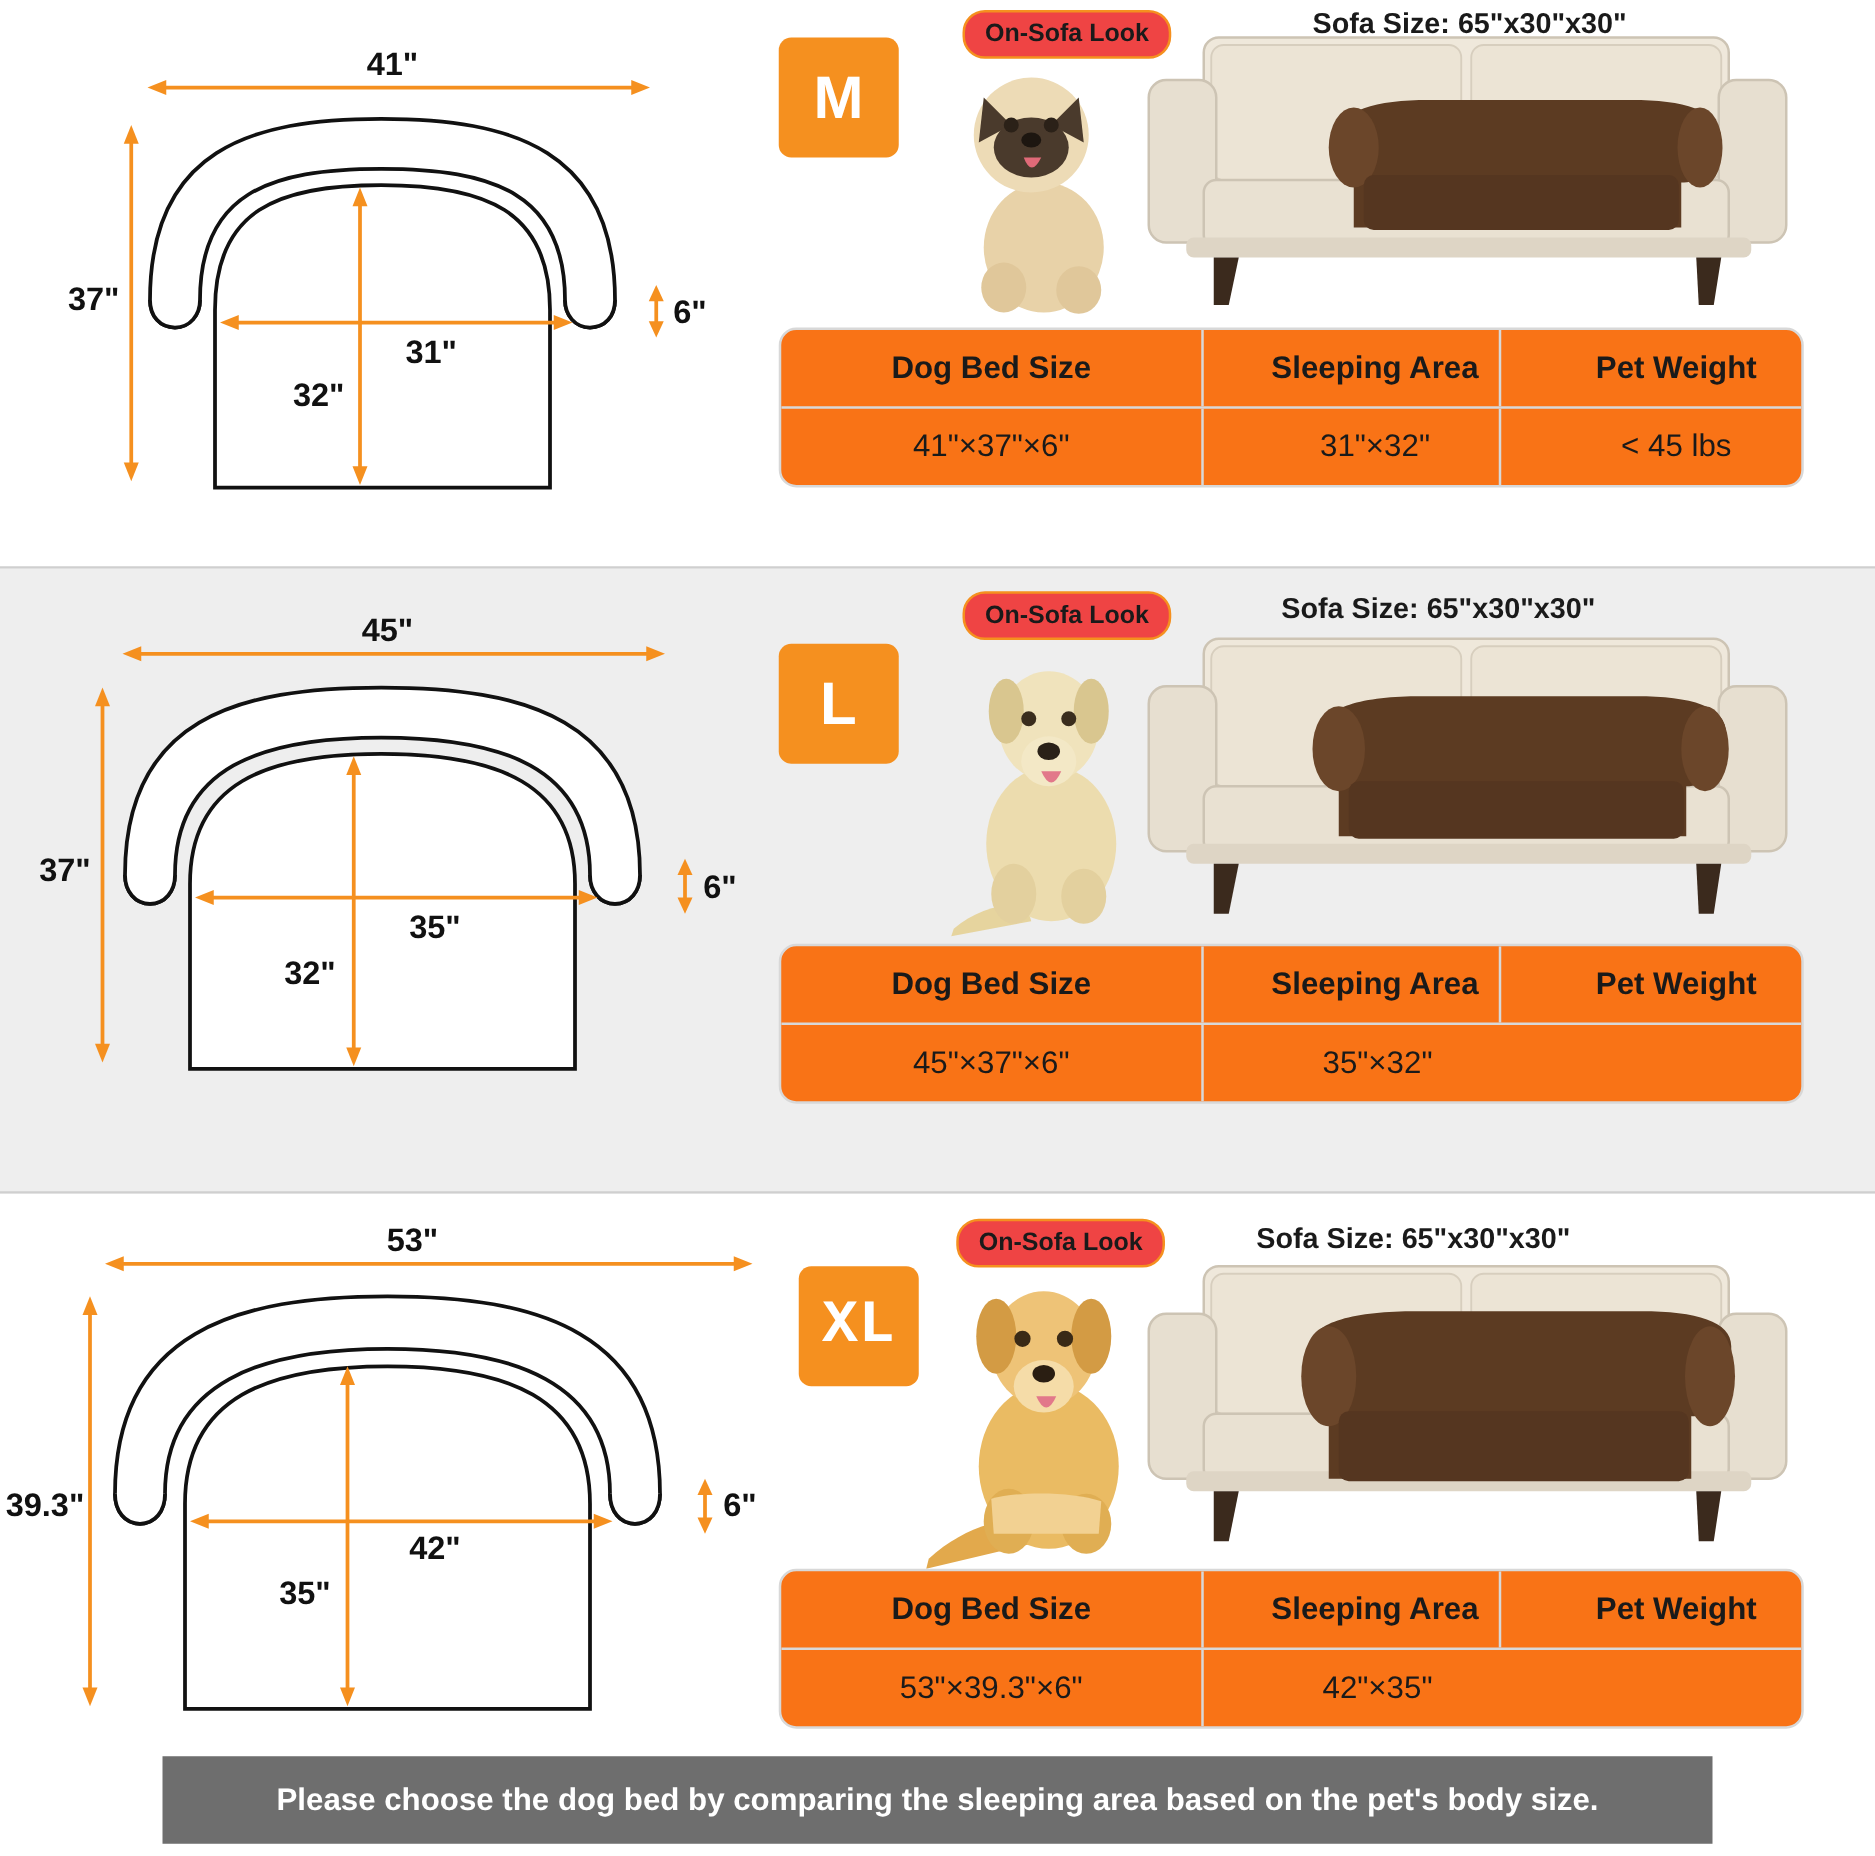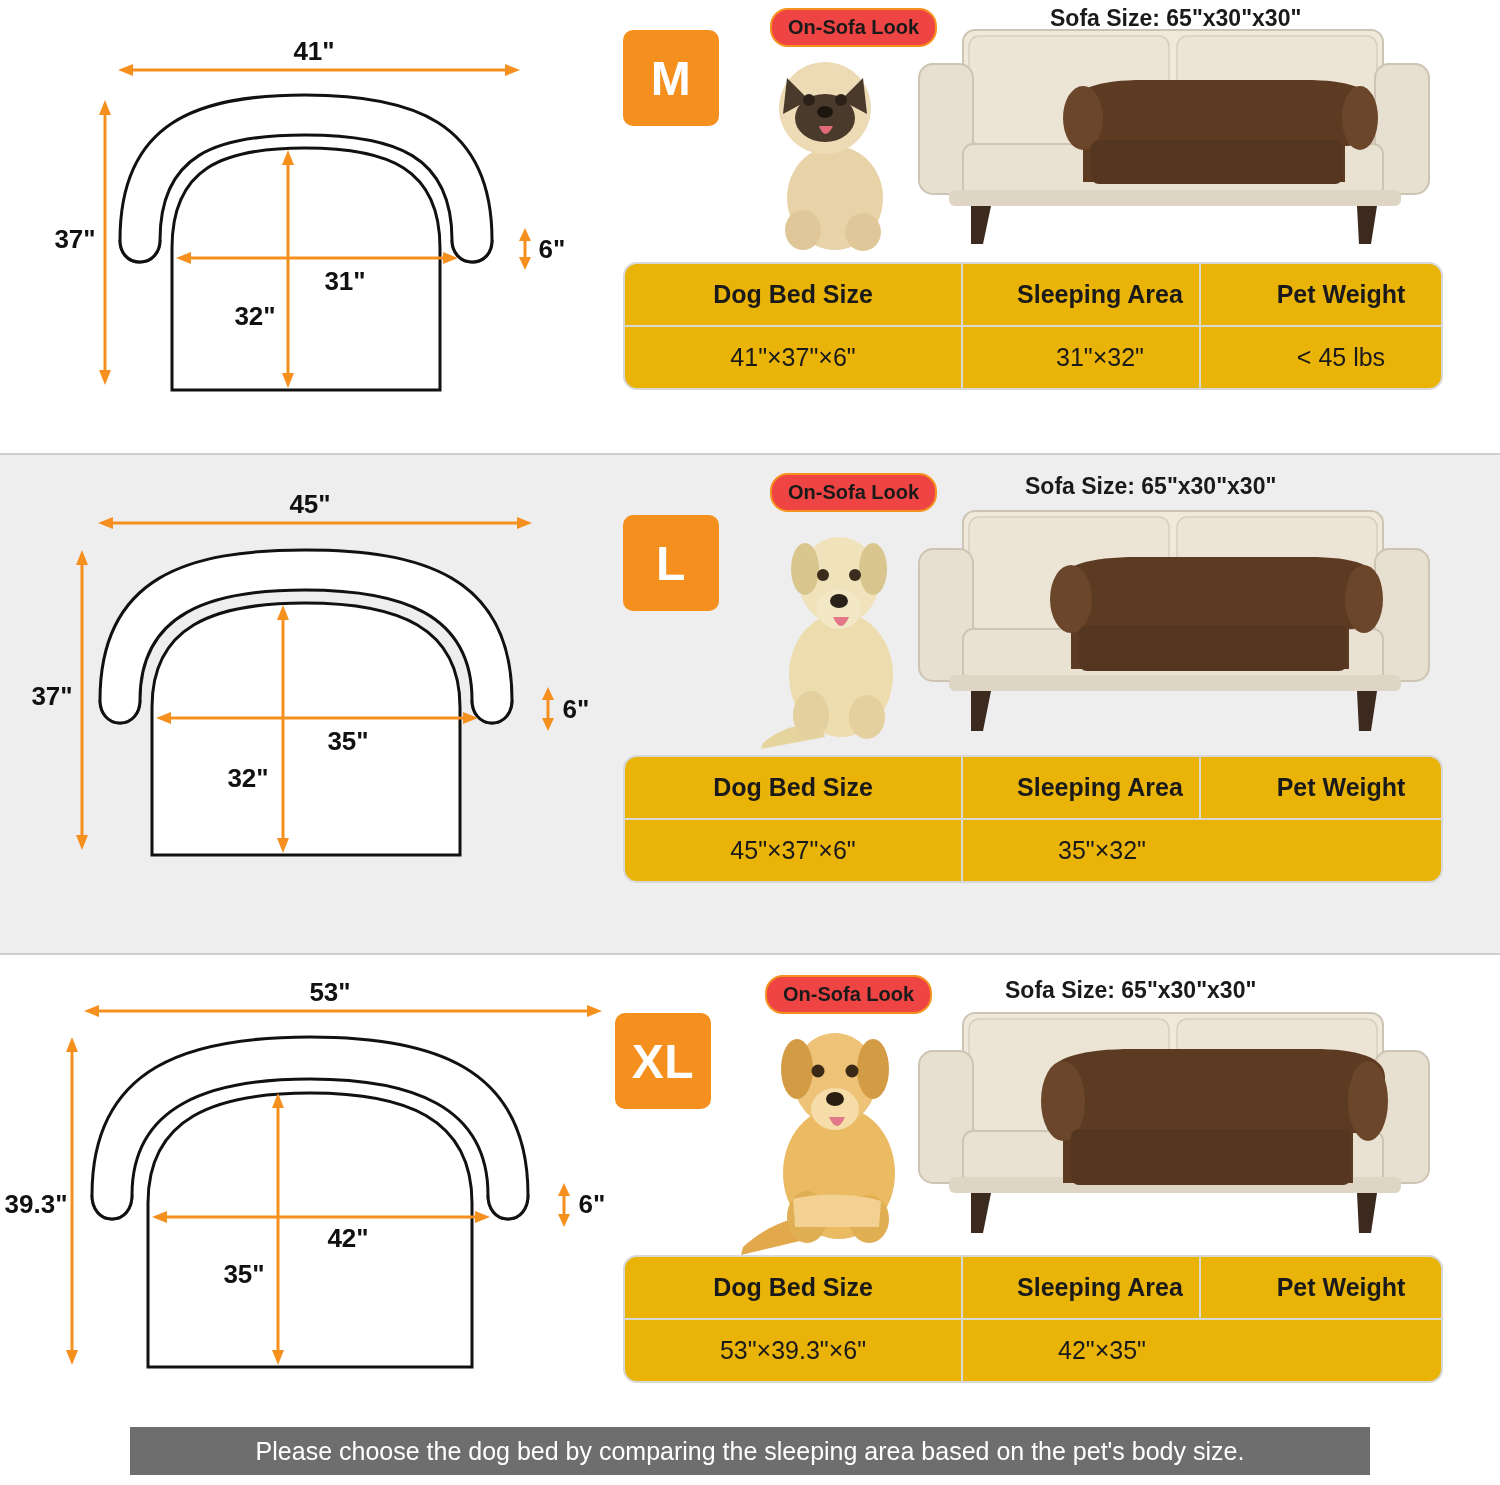--- a/index.html
+++ b/index.html
@@ -78,21 +78,21 @@
     font-size: 23px;
     font-weight: bold;
     color: #1a1a1a;
     white-space: nowrap;
   }
 
   .spec-table {
     position: absolute;
     border: 2px solid #d8d8d8;
     border-radius: 14px;
-    background: #eab308;
+    background: #f97316;
     overflow: hidden;
     width: 820px;
   }
   .spec-table .trow {
     display: flex;
     flex-direction: row;
   }
   .spec-table .trow.head { border-bottom: 2px solid #d8d8d8; }
   .spec-table .cell {
     padding: 16px 4px;
@@ -106,25 +106,25 @@
   .spec-table .c2 { flex: 0 0 238px; padding-left: 42px; }
   .spec-table .c3 { flex: 1 1 auto; }
   .spec-table .trow.head .cell { font-weight: bold; }
 
   
   .footer-bar {
     position: absolute;
     left: 130px;
     right: 130px;
     bottom: 10px;
-    height: 48px;
+    height: 70px;
     background: #6e6e6e;
     color: #ffffff;
     font-size: 25px;
-    font-weight: normal;
+    font-weight: bold;
     display: flex;
     align-items: center;
     justify-content: center;
     text-align: center;
   }
 </style>
 </head>
 <body>
 
 <div class="size-row row-m">
@@ -352,21 +352,21 @@
       <text x="244" y="328" font-size="26" font-weight="bold" text-anchor="middle" fill="#111111">35"</text>
 
       <line x1="564" y1="236" x2="564" y2="264" stroke="#F5901F" stroke-width="3"></line>
       <polygon points="564,228 558,241 570,241" fill="#F5901F"></polygon>
       <polygon points="564,272 558,259 570,259" fill="#F5901F"></polygon>
       <text x="592" y="258" font-size="26" font-weight="bold" text-anchor="middle" fill="#111111">6"</text>
     </svg>
   </div>
 
   <div class="info-panel">
-    <div class="badge" style="left:0; top:58px;">XL</div>
+    <div class="badge" style="left:24px; top:58px;font-family:Liberation Mono, monospace;">XL</div>
 
     <div class="on-sofa-pill" style="left:150px; top:20px;">On-Sofa Look</div>
 
     <div class="sofa-size-label" style="left:390px; top:22px;">Sofa Size: 65"x30"x30"</div>
 
     <svg style="position:absolute; left:290px; top:50px;" width="540" height="238" viewBox="0 0 540 238">
       <rect x="58" y="8" width="420" height="124" rx="12" fill="#efe8db" stroke="#cdc4b4" stroke-width="2"></rect>
       <rect x="64" y="14" width="200" height="112" rx="10" fill="#ece4d5" stroke="#d7cebe" stroke-width="1.5"></rect>
       <rect x="272" y="14" width="200" height="112" rx="10" fill="#ece4d5" stroke="#d7cebe" stroke-width="1.5"></rect>
       <rect x="14" y="46" width="54" height="132" rx="14" fill="#e7dfd0" stroke="#cdc4b4" stroke-width="2"></rect>

